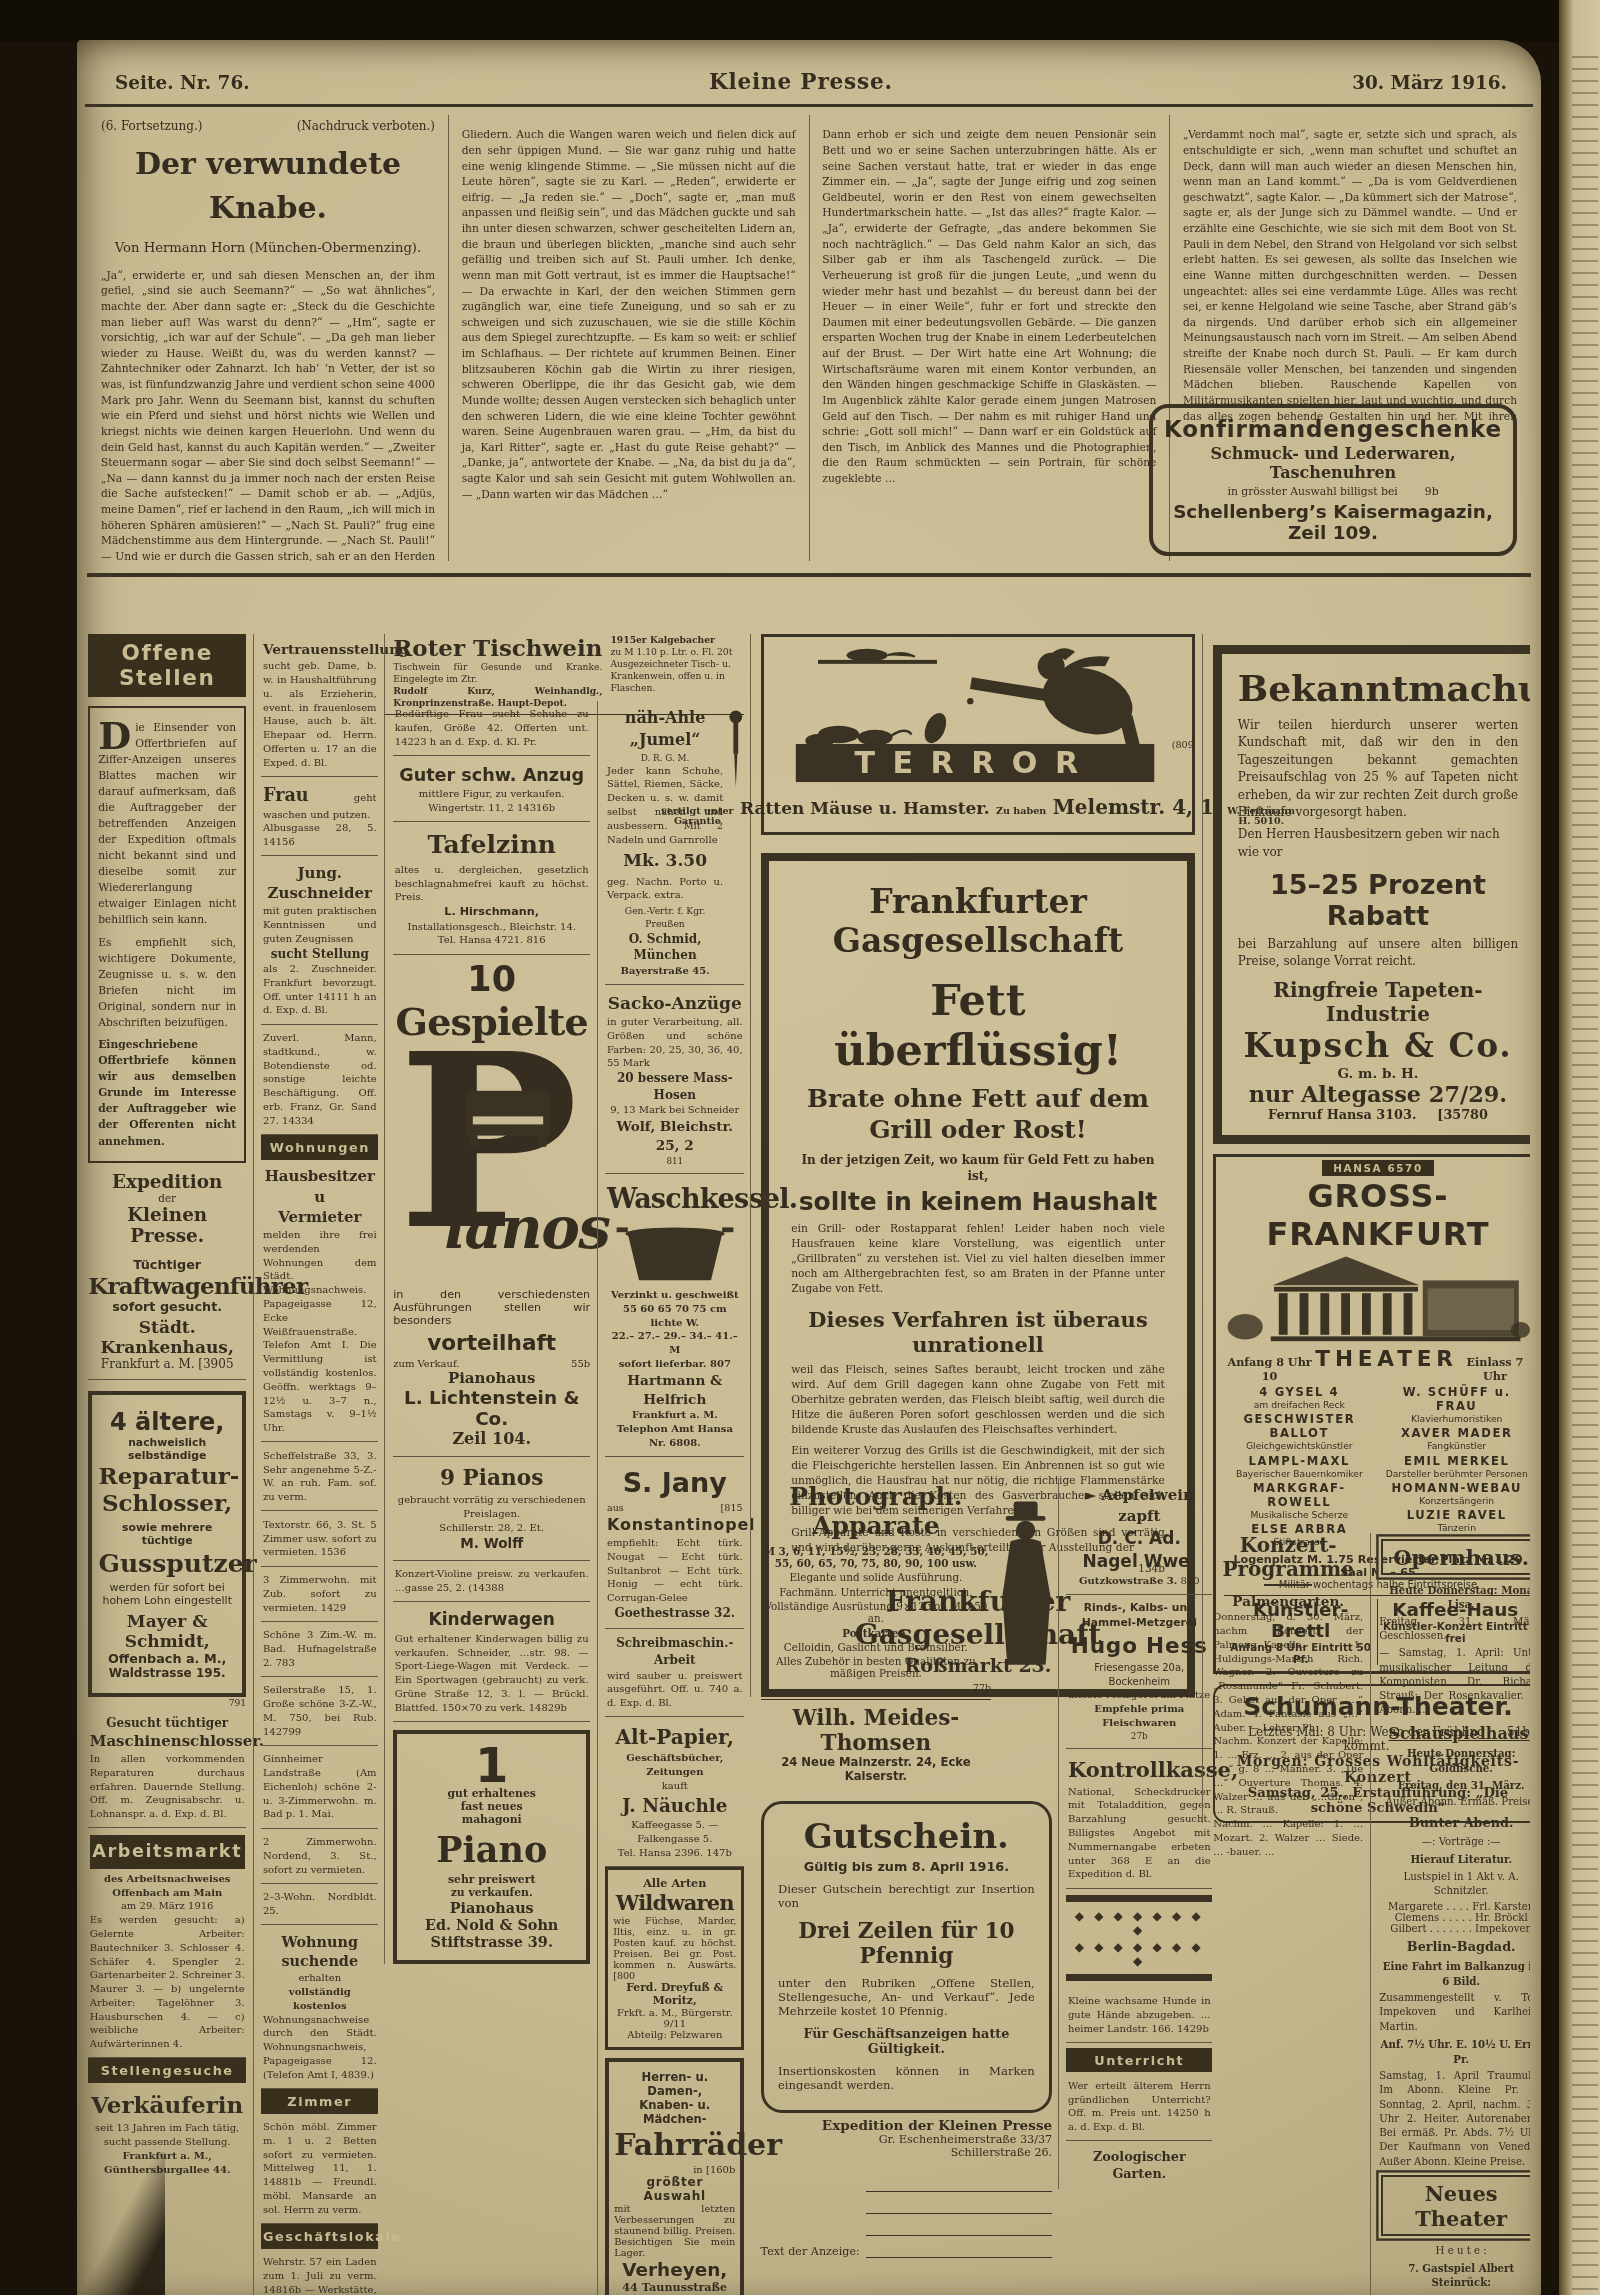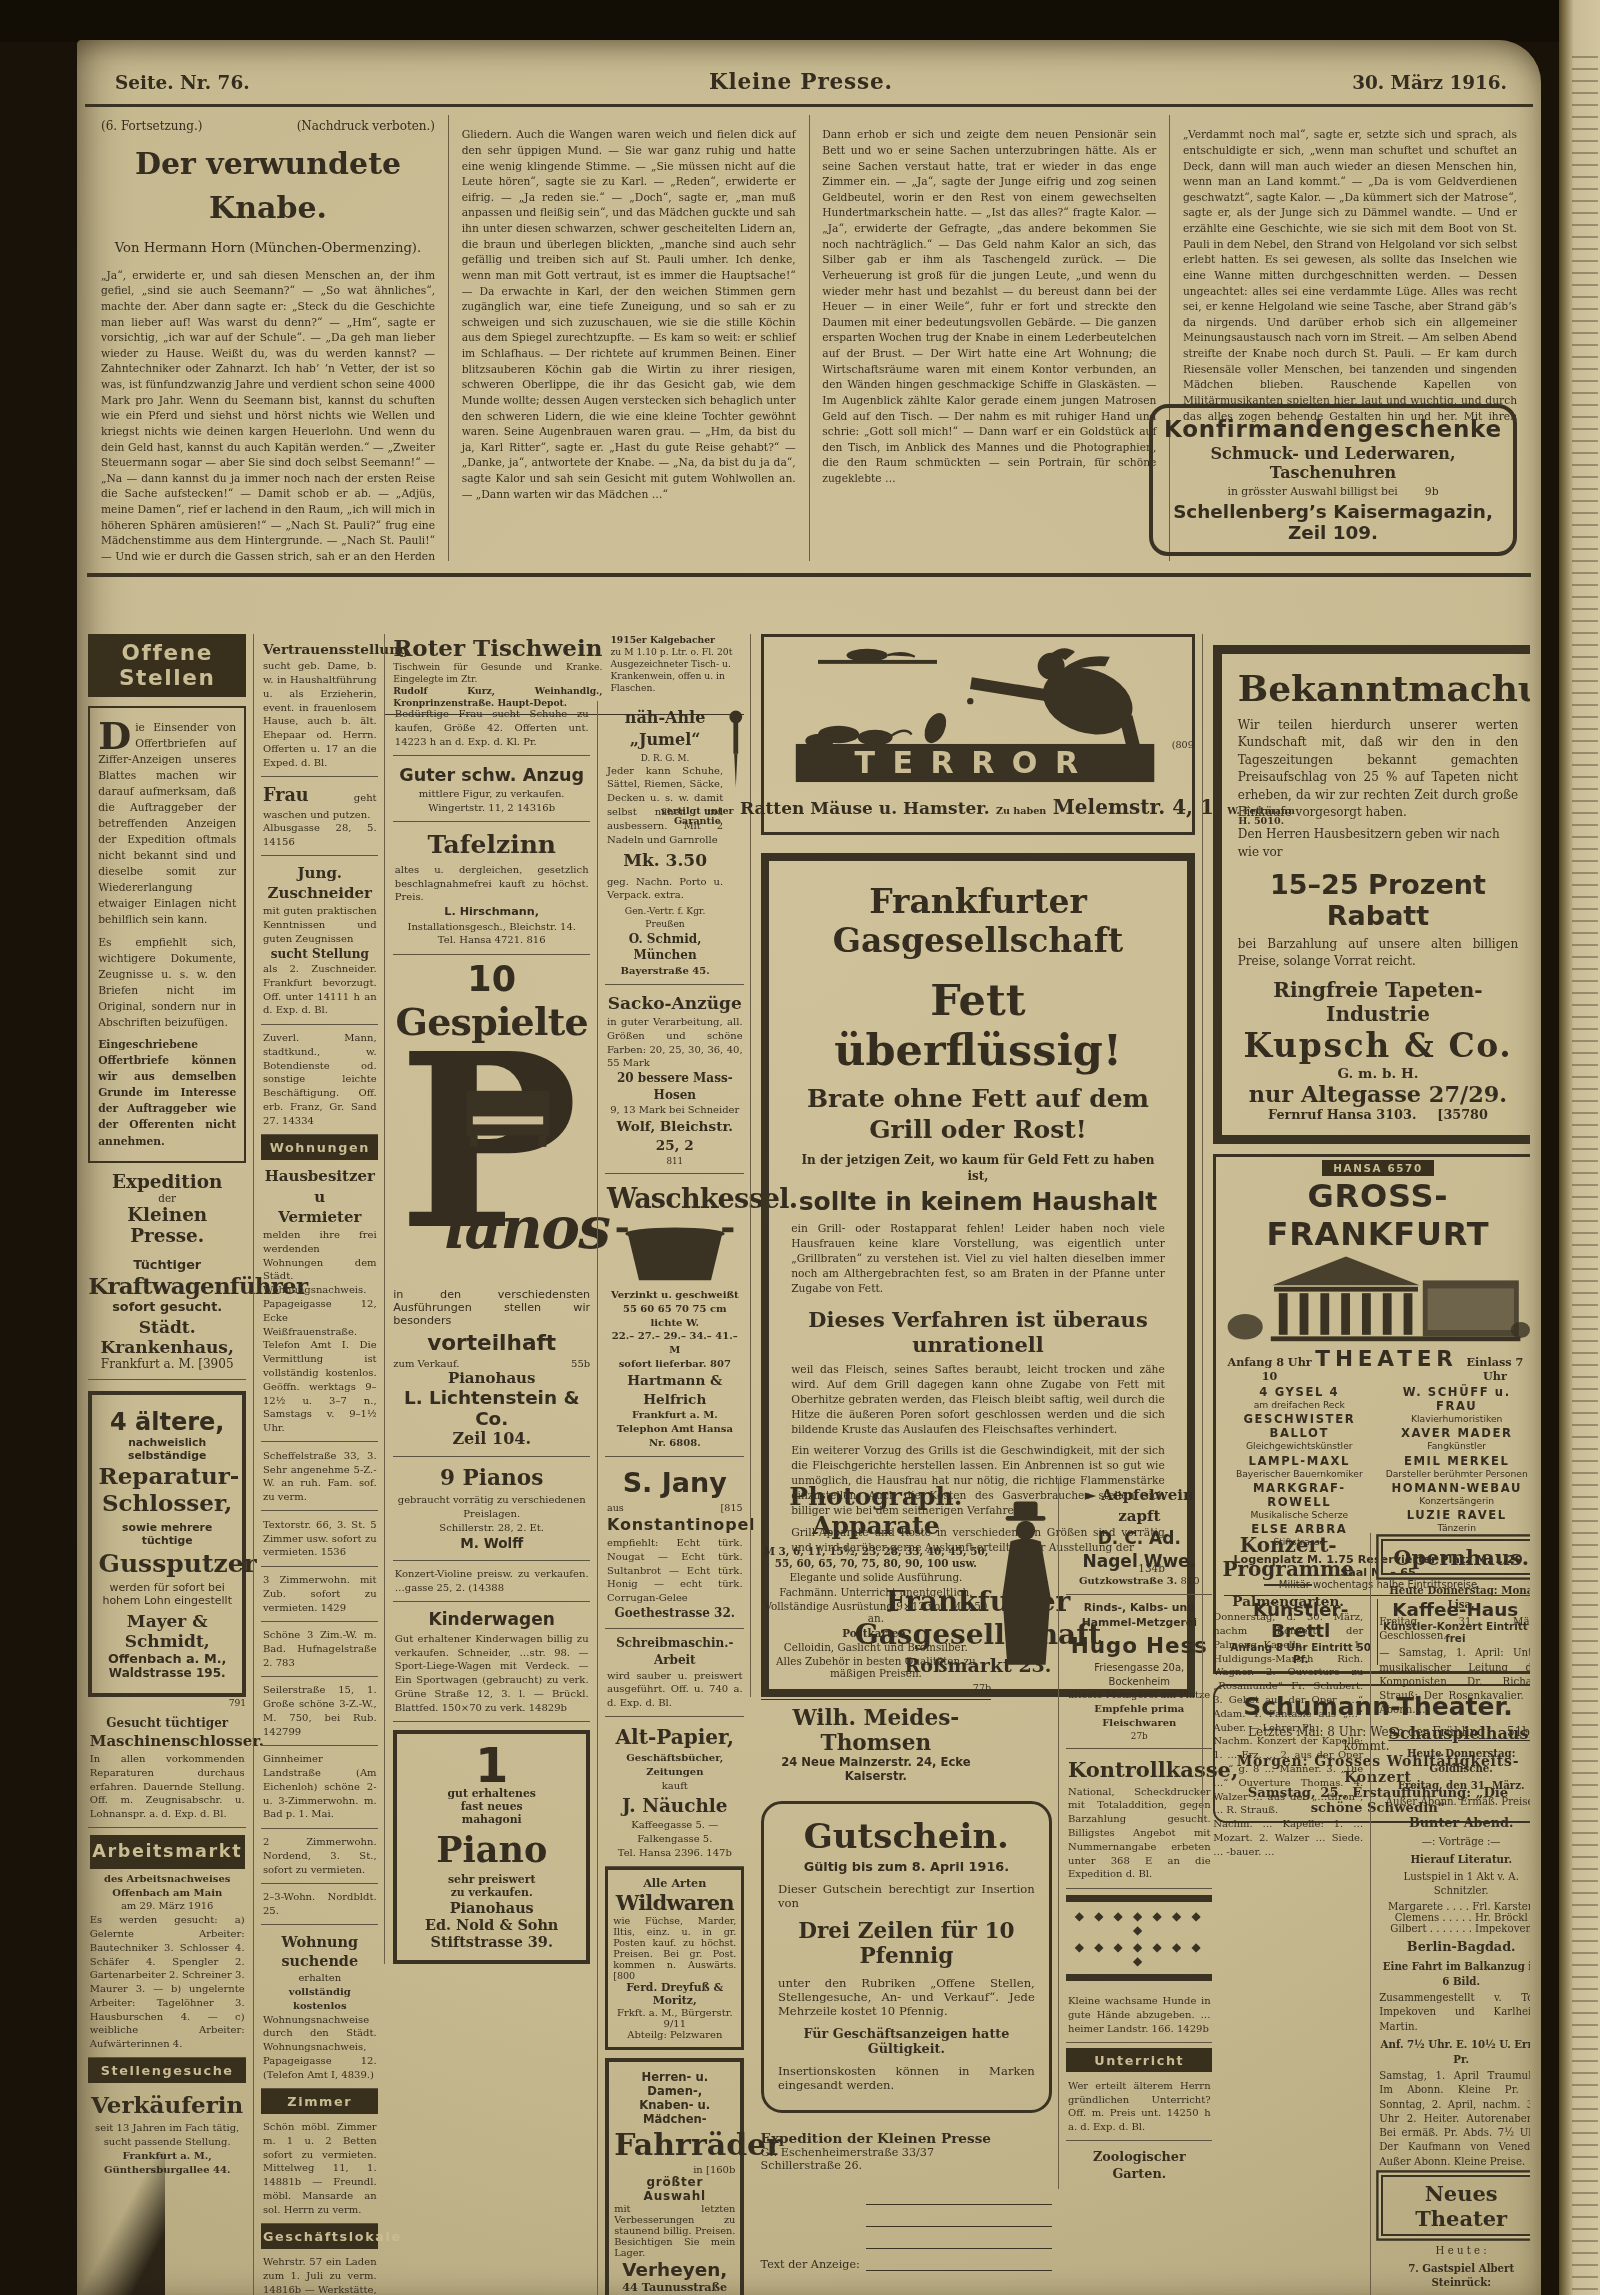--- a/index.html
+++ b/index.html
@@ -89,21 +89,21 @@
   .meides{border-top:1.6px solid #3a3222;margin-top:6.4px;padding-top:4.8px;text-align:center}
   .meides .n{font-size:21.6px;font-weight:bold}
   .meides .a{font-size:11.6px;font-weight:bold;font-family:"DejaVu Sans","Liberation Sans",sans-serif}
 
   .gut{border:3.2px solid #3a3222;border-radius:21px;padding:12.8px 14.4px 9.6px;text-align:center;margin-top:12.8px}
   .gut .t{font-size:34px;font-weight:bold}
   .gut .sub{font-size:12.8px;font-weight:bold;font-family:"DejaVu Sans","Liberation Sans",sans-serif;margin-top:3.2px}
   .gut p{font-size:11.6px;margin:8px 0;text-align:justify}
   .gut .h{font-size:21.6px;font-weight:bold;text-align:center;margin:6.4px 0}
   .gut .p3{font-weight:bold;text-align:center;font-size:12.8px}
-  .expblk{text-align:left;margin-top:17px;font-size:11.2px}
+  .expblk{text-align:right;margin-top:4px;font-size:11.2px}
   .expblk .e1{font-size:13.6px;font-weight:bold}
   .formrow{display:flex;gap:6.4px;font-size:11.2px;margin-top:11.2px;align-items:flex-end}
   .wline{border-bottom:1.2px solid #3a3222;height:21px}
   .wlines{flex:1}
 
   
   .bek{margin-top:11.2px;border:9.6px solid #3a3222;padding:12.8px 16px;text-align:center}
   .bek .t{font-size:36px;font-weight:bold;margin-bottom:8px}
   .bek p{font-size:12px;line-height:1.45;text-align:justify;margin:4.8px 0}
   .bek .h{font-size:27px;font-weight:bold;font-family:"DejaVu Sans","Liberation Sans",sans-serif;margin:8px 0 3.2px}

